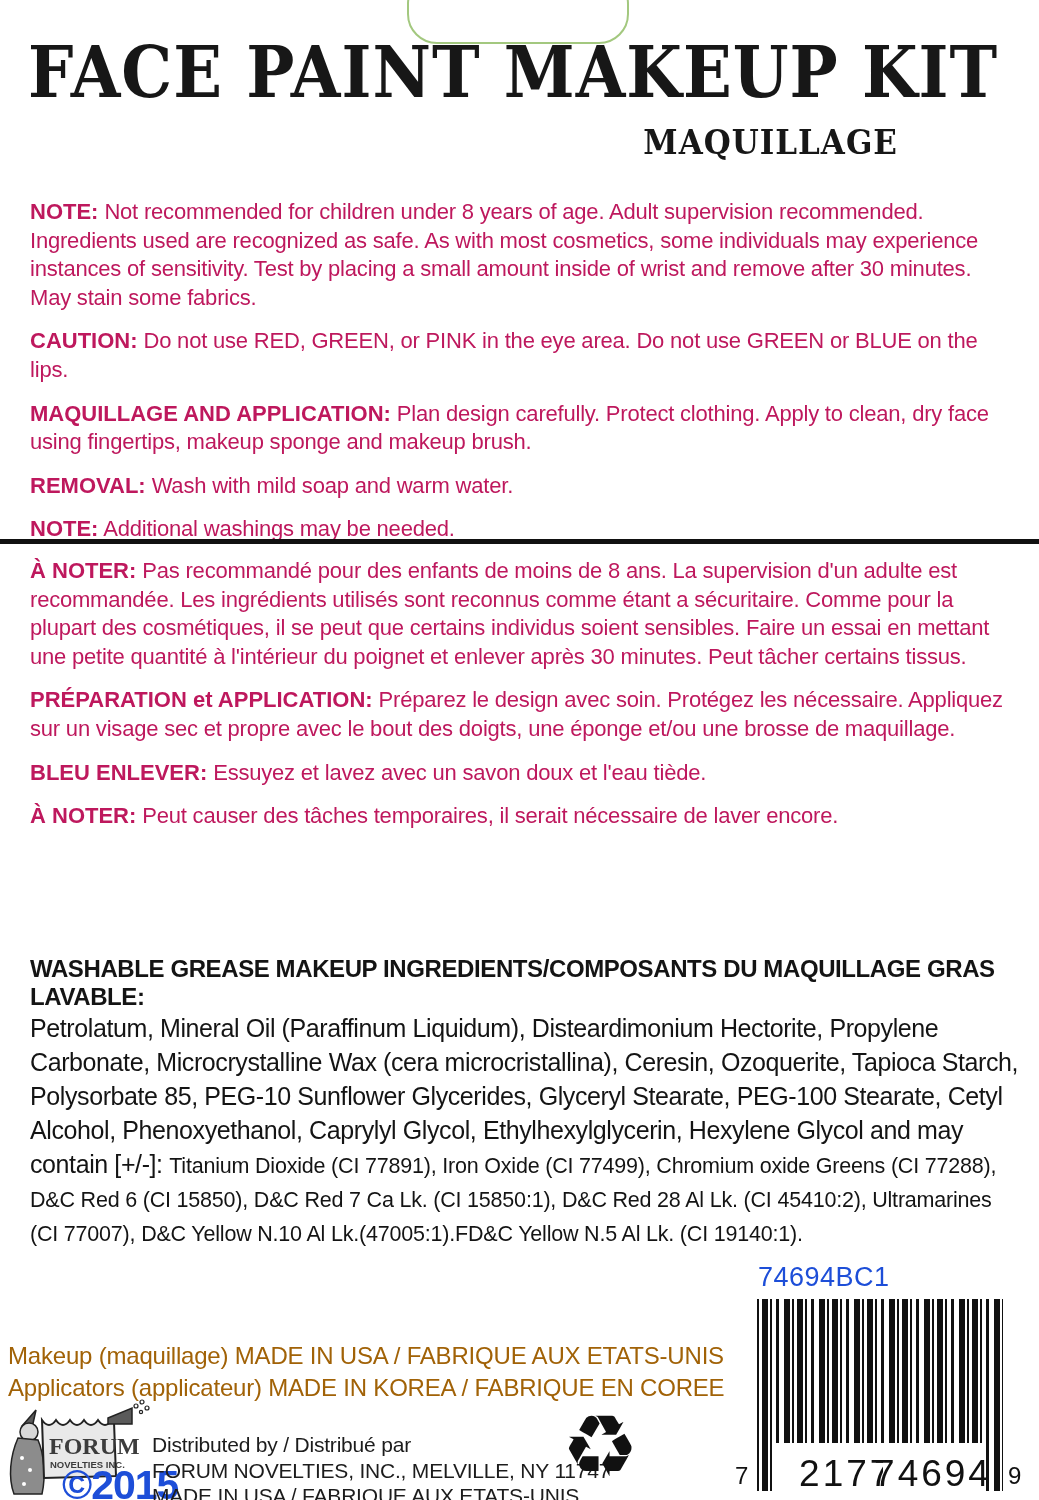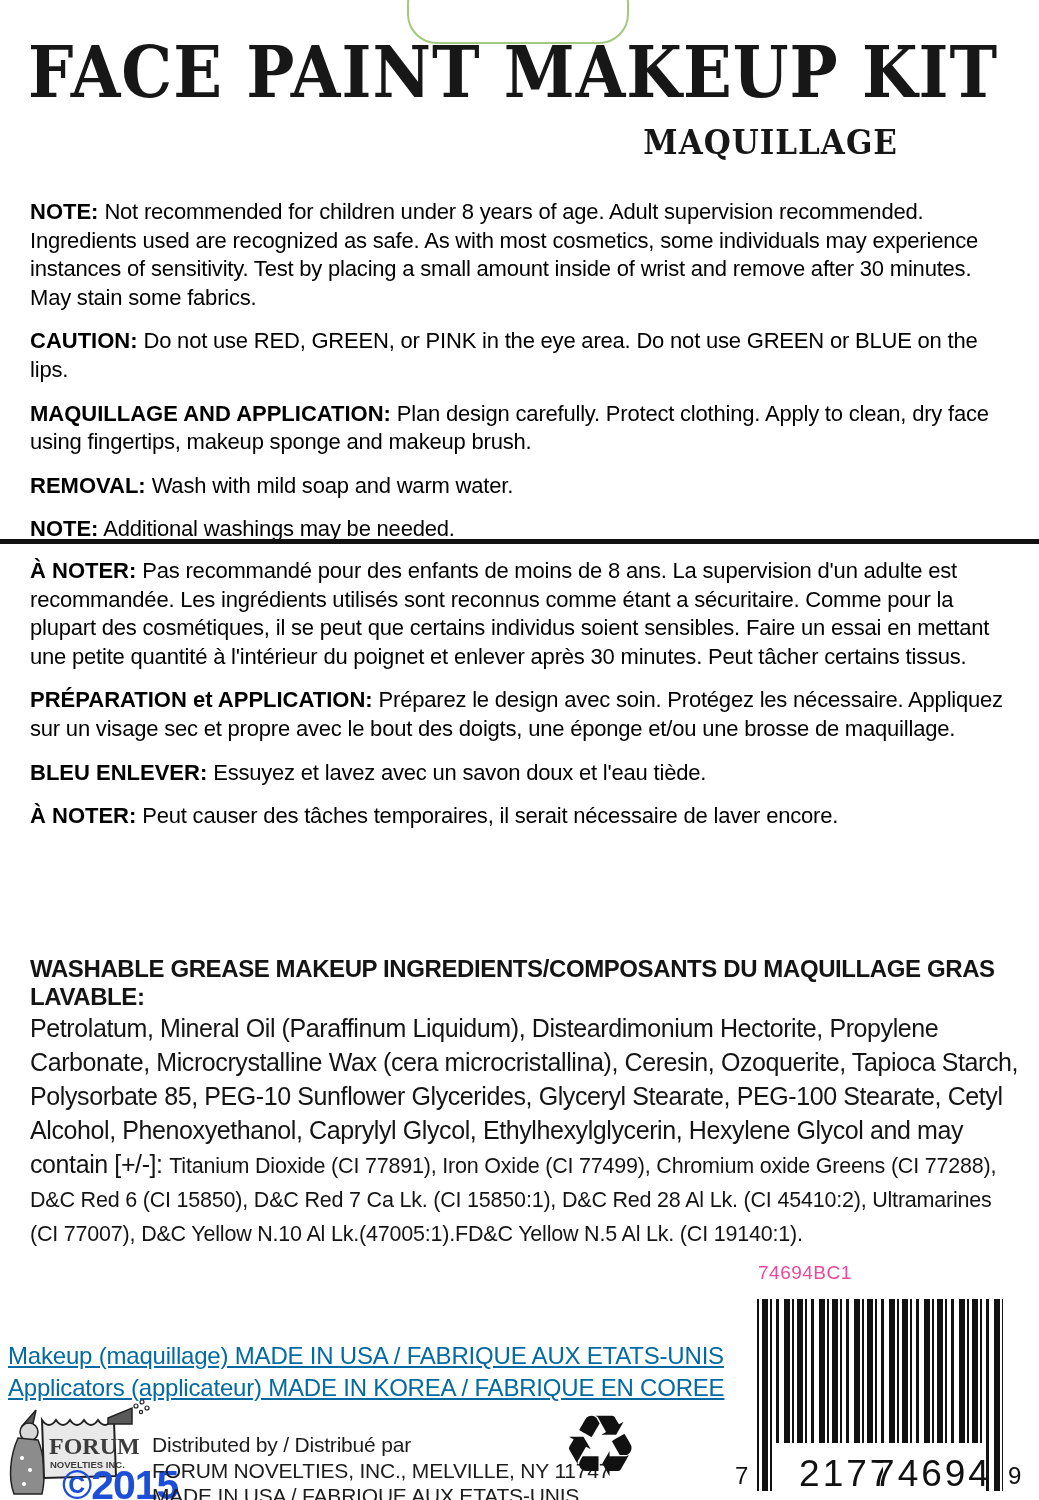--- a/index.html
+++ b/index.html
@@ -21,55 +21,55 @@
     font-size:64px; letter-spacing:1px; line-height:1.05; color:#171717;
     white-space:nowrap; transform:scaleY(1.12); transform-origin:top left;
   }
   .subtitle {
     position:absolute; top:122px; left:28px; width:870px; text-align:right;
     font-family:"DejaVu Serif", serif; font-weight:600; font-size:31px;
     letter-spacing:1px; color:#171717; transform:scaleY(1.1); transform-origin:top right;
   }
 
   
-  .copy { position:absolute; left:30px; width:988px; font-size:22px; line-height:1.3; letter-spacing:-0.2px; color:#000000; }
+  .copy { position:absolute; left:30px; width:988px; font-size:22px; line-height:1.3; letter-spacing:-0.2px; color:#be185d; }
   .copy p { margin:0 0 15px 0; }
   .copy b { font-weight:700; letter-spacing:0; }
   .copy-en { top:198px; }
   .copy-fr { top:557px; }
 
   .divider { position:absolute; left:0; top:539px; width:1039px; height:5px; background:#111; }
 
   
   .ingredients { position:absolute; left:30px; top:955px; width:992px; color:#141414; }
   .ingredients .ing-head { font-weight:700; font-size:24px; letter-spacing:-0.4px; margin:0 0 0 0; }
   .ingredients .ing-body { margin:0; font-size:25px; line-height:1.36; letter-spacing:-0.4px; }
   .ingredients .ing-fine { font-size:21.5px; letter-spacing:-0.2px; }
 
   
-  .sku-label { position:absolute; left:758px; top:1262px; font-size:19px; letter-spacing:0.5px; color:#ec4899; }
+  .sku-label { position:absolute; left:758px; top:1262px; font-size:27px; letter-spacing:0.5px; color:#1d4ed8; }
   .barcode {
     position:absolute; left:757px; top:1299px; width:246px; height:192px;
     background:repeating-linear-gradient(90deg,
       #111 0 2px,  #fff 2px 5px,
       #111 5px 11px, #fff 11px 13px,
       #111 13px 15px, #fff 15px 19px,
       #111 19px 22px, #fff 22px 27px,
       #111 27px 33px, #fff 33px 35px);
   }
   .bc-win { position:absolute; bottom:0; height:48px; background:#fff; display:flex; align-items:flex-end; justify-content:center; }
   .bc-win-1 { left:16px;  width:100px;padding-left:35px; }
   .bc-win-2 { left:126px; width:100px; }
   .bc-digits { font-size:37px; line-height:0.95; letter-spacing:3px; color:#111; }
   .bc-outer { position:absolute; font-size:24px; color:#111; }
   .bc-outer-left  { left:735px; top:1462px; }
   .bc-outer-right { left:1008px; top:1462px; }
 
   
-  .origin { position:absolute; left:8px; top:1340px; font-size:24px; line-height:1.33; letter-spacing:-0.2px; color:#0369a1;text-decoration:underline; }
+  .origin { position:absolute; left:8px; top:1340px; font-size:24px; line-height:1.33; letter-spacing:-0.2px; color:#a16207; }
 
   
   .logo-wrap { position:absolute; left:2px; top:1398px; width:150px; height:102px; }
   .copyright { position:absolute; left:62px; top:1462px; font-weight:700; font-size:41px; letter-spacing:-1px; color:#1d4ed8; }
   .dist { position:absolute; left:152px; top:1432px; font-size:21px; line-height:1.22; letter-spacing:-0.2px; color:#1c1c1c; }
 
   
   .recycle {
     position:absolute; left:552px; top:1398px; width:96px; height:96px;
     font-size:86px; line-height:96px; text-align:center; color:#111;

